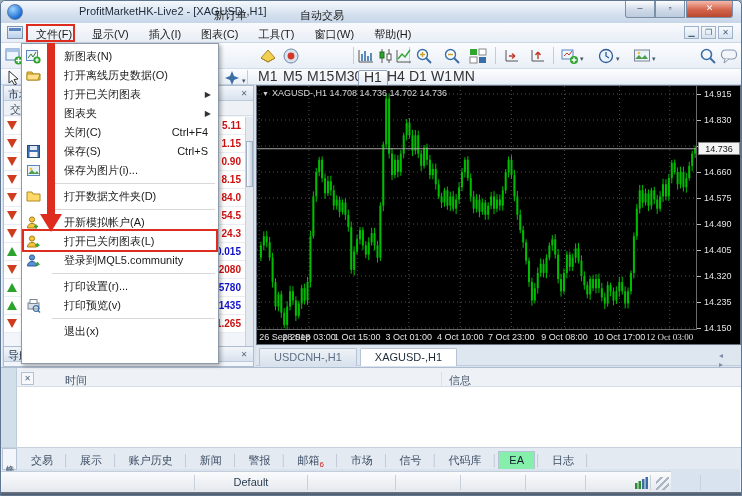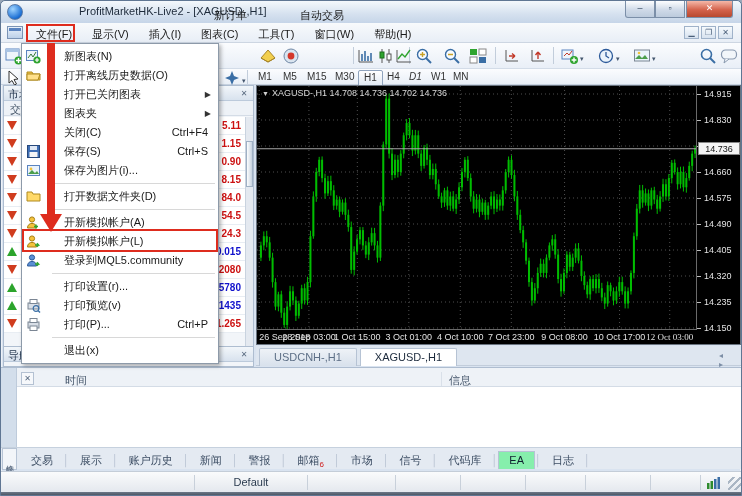--- a/index.html
+++ b/index.html
@@ -37,21 +37,21 @@
   
   #toolbar1 { position:absolute; left:0; top:42px; width:100%; height:26px;
     background:linear-gradient(#fbfcfe,#e9eff7); border-bottom:1px solid #d3dce8; }
   #toolbar2 { position:absolute; left:0; top:68px; width:100%; height:16px;
     background:linear-gradient(#fbfcfe,#e9eff7); border-bottom:1px solid #c7d2e0; }
   .tbicon { position:absolute; width:18px; height:18px; top:3px; }
   .tbicon svg { width:100%; height:100%; }
   .tbtext { position:absolute; top:7px; color:#1a1a1a; }
   .tbsep { position:absolute; top:4px; width:1px; height:17px; background:#c2cddb; }
   .caret { position:absolute; top:11px; font-size:7px; color:#44566e; }
-  .tf-btn { position:absolute; top:69px; height:18px; padding:0 5px; font-size:10px; color:#333;
+  .tf-btn { position:absolute; top:69px; height:18px; padding:0 5px; font-size:14px; color:#333;
     line-height:13px; }
   .tf-btn.active { border:1px solid #8fa3bd; background:linear-gradient(#ffffff,#dde6f1); border-radius:2px; }
   
   #mw-panel { position:absolute; left:2px; top:84px; width:251px; height:282px; background:#f2f5f9; border:1px solid #aebdd0; }
   .panel-title { position:relative; height:15px; background:linear-gradient(#f2f6fa,#d8e2ee);
     border-bottom:1px solid #bccadb; padding:1px 4px; color:#24364e; }
   .panel-x { position:absolute; right:3px; top:1px; width:12px; height:12px; font-size:8px; line-height:11px;
     text-align:center; color:#5a6b80; border:1px solid transparent; }
   #mw-header { height:15px; border-bottom:1px solid #d4dce6; background:#eef2f7; position:relative; color:#445568; }
   #mw-col-symbol { position:absolute; left:6px; top:1px; }
@@ -100,21 +100,21 @@
   
   #bottom-tabs { position:absolute; left:0; top:446px; width:742px; height:22px; background:#e4eaf2; border-top:1px solid #c6d1de; }
   #term-vtab { position:absolute; left:1px; top:0px; width:15px; height:22px; background:#f2f5f9; border:1px solid #b7c4d5;
     font-size:8px; color:#4c5e75; writing-mode:vertical-rl; text-orientation:upright; line-height:13px; text-align:center; }
   #bt-items { position:absolute; left:20px; top:3px; display:flex; align-items:center; }
   .b-tab { padding:2px 10px; color:#3d4e64; position:relative; height:18px; }
   .b-tab.active { background:#86efac; border:1px solid #b6c3d4; border-bottom:none; color:#10202f; }
   .b-sep { color:#b9c4d3; }
   .mail-badge { color:#d02020; font-size:8px; vertical-align:sub; }
   
-  #statusbar { position:absolute; left:0; top:470px; width:742px; height:21px;
+  #statusbar { position:absolute; left:0; top:470px; width:670px; height:21px;
     background:linear-gradient(#fafbfc,#e4e8ee); border-top:1px solid #c4cdd8; }
   .sb-cell { position:absolute; top:3px; height:15px; border-right:1px solid #c8d0da; color:#2c3c50; padding:1px 8px; }
   #sb-conn { position:absolute; right:22px; top:5px; width:14px; height:12px; }
   #sb-grip { position:absolute; right:2px; bottom:2px; width:13px; height:13px;
     background:repeating-linear-gradient(135deg,transparent 0 3px,#aab6c4 3px 5px); }
   #win-bottom { position:absolute; left:0; top:491px; width:742px; height:5px; background:linear-gradient(#6b7788,#3c4450); }
   
   #file-menu { position:absolute; left:20px; top:42px; width:198px; height:321px; background:#fff;
     border:1px solid #8d9aa9; box-shadow:2px 2px 4px rgba(0,0,0,.3); z-index:10; padding-top:3px; }
   .fm-row { position:relative; height:19px; line-height:19px; }
@@ -264,21 +264,21 @@
       <span class="caret" style="left: 241px; top: 76px;">▾</span>
       <div class="tbsep" style="left: 246px; top: 69px; height: 14px;"></div>
     </div>
   <div id="tf-bar">
       <span class="tf-btn" style="left: 252px;">M1</span>
       <span class="tf-btn" style="left: 277px;">M5</span>
       <span class="tf-btn" style="left: 301px;">M15</span>
       <span class="tf-btn" style="left: 329px;">M30</span>
       <span class="tf-btn active" style="left: 357px;">H1</span>
       <span class="tf-btn" style="left: 381px;">H4</span>
-      <span class="tf-btn" style="left: 403px; font-style: italic;">D1</span>
+      <span class="tf-btn" style="left: 403px;">D1</span>
       <span class="tf-btn" style="left: 425px;">W1</span>
       <span class="tf-btn" style="left: 447px;">MN</span>
     </div>
 
   <div id="mw-panel">
     <div class="panel-title">
       <span>市场报价</span>
       <span class="panel-x">✕</span>
     </div>
     <div id="mw-header">
@@ -832,21 +832,21 @@
             <path d="M10 9.5v4M8 11.5h4" stroke="#2fa42f" stroke-width="1.4"></path>
           </svg></span>
         <span class="fm-label">开新模拟帐户(A)</span>
       </div>
       <div class="fm-row">
         <span class="fm-icon"><svg viewBox="0 0 15 15">
             <circle cx="6" cy="4.5" r="2.6" fill="#f4c33c" stroke="#a87f16"></circle>
             <path d="M1.5 13c0-3 2-4.6 4.5-4.6S10.5 10 10.5 13z" fill="#f4c33c" stroke="#a87f16"></path>
             <path d="M9 11h3.5l-1.6-1.8M12.5 11l-1.6 1.8" stroke="#2fa42f" stroke-width="1.5" fill="none"></path>
           </svg></span>
-        <span class="fm-label">开新模拟帐户(L)</span>
+        <span class="fm-label">打开已关闭图表(L)</span>
       </div>
       <div class="fm-row">
         <span class="fm-icon"><svg viewBox="0 0 15 15">
             <circle cx="6" cy="4.5" r="2.6" fill="#5b8fd4" stroke="#2d5a9a"></circle>
             <path d="M1.5 13c0-3 2-4.6 4.5-4.6S10.5 10 10.5 13z" fill="#5b8fd4" stroke="#2d5a9a"></path>
             <path d="M9 11h3.5l-1.6-1.8M12.5 11l-1.6 1.8" stroke="#2fa42f" stroke-width="1.5" fill="none"></path>
           </svg></span>
         <span class="fm-label">登录到MQL5.community</span>
       </div>
       <div class="fm-sep"></div>
@@ -855,29 +855,20 @@
       </div>
       <div class="fm-row">
         <span class="fm-icon"><svg viewBox="0 0 15 15">
             <rect x="2" y="5" width="11" height="6" fill="#d8dee6" stroke="#7b8694"></rect>
             <rect x="4" y="1.5" width="7" height="4" fill="#fff" stroke="#7b8694"></rect>
             <circle cx="10" cy="10.5" r="2.8" fill="none" stroke="#3a6ea5" stroke-width="1.2"></circle>
             <path d="M12 12.5l2 2" stroke="#3a6ea5" stroke-width="1.4"></path>
           </svg></span>
         <span class="fm-label">打印预览(v)</span>
       </div>
-      <div class="fm-row">
-        <span class="fm-icon"><svg viewBox="0 0 15 15">
-            <rect x="2" y="5" width="11" height="6" fill="#d8dee6" stroke="#7b8694"></rect>
-            <rect x="4" y="1.5" width="7" height="4" fill="#fff" stroke="#7b8694"></rect>
-            <rect x="4" y="9" width="7" height="4.5" fill="#fff" stroke="#7b8694"></rect>
-          </svg></span>
-        <span class="fm-label">打印(P)...</span>
-        <span class="fm-right">Ctrl+P</span>
-      </div>
       <div class="fm-sep"></div>
       <div class="fm-row">
         <span class="fm-label">退出(x)</span>
       </div>
     </div>
 
   <div class="annotation" id="ann-file-box"></div>
   <div class="annotation" id="ann-arrow-line"></div>
   <div class="annotation" id="ann-arrow-head"></div>
   <div class="annotation" id="ann-item-box"></div>

